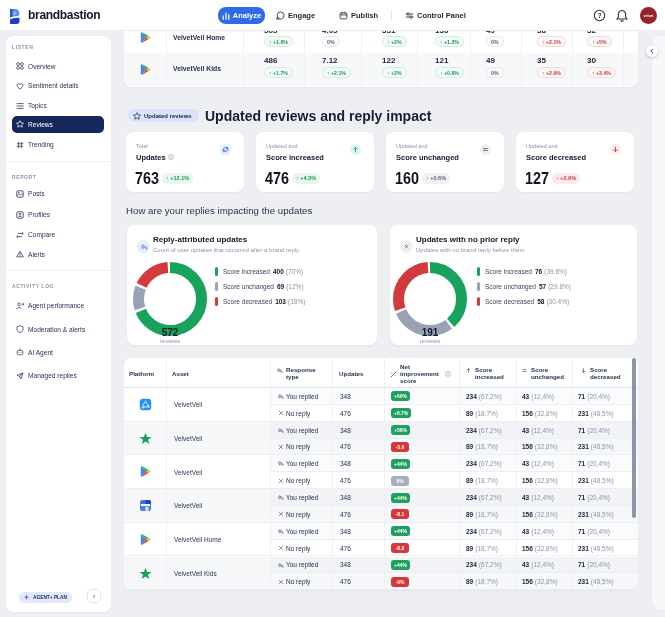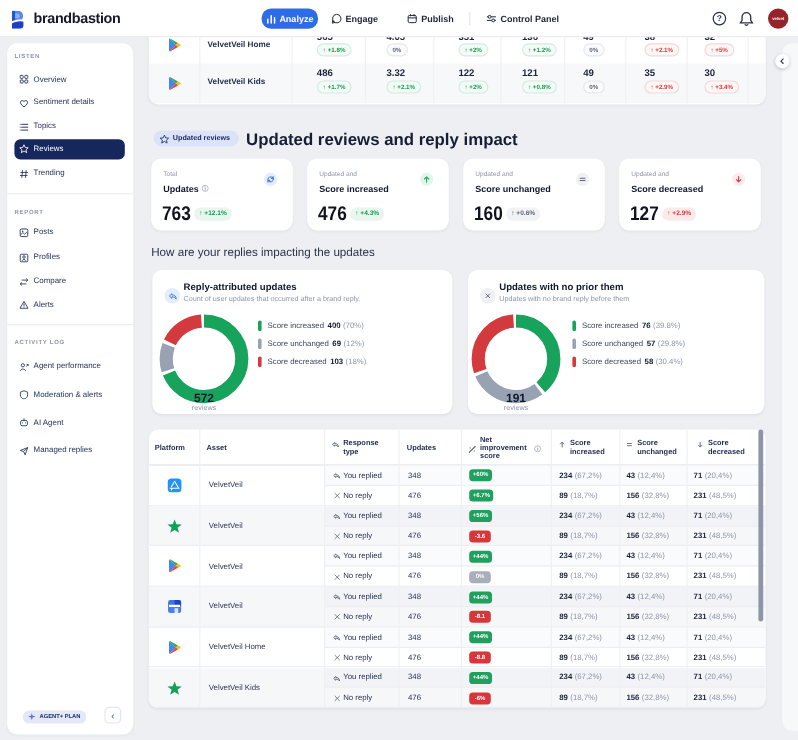--- a/index.html
+++ b/index.html
@@ -170,21 +170,21 @@
     </div>
     <div class="trow" style="top:41px;background:#f7f8fa;">
       <svg width="13" height="13" viewBox="0 0 24 24" style="position:absolute;left:15px;top:9.5px;">
           <use href="#i-gp"></use>
         </svg>
       <div style="position:absolute;left:49px;top:11.5px;font-size:6.8px;color:#25304e;font-weight:bold;">VelvetVeil Kids</div>
       <div style="position:absolute;left:140px;top:3px;font-size:8px;font-weight:bold;color:#1a2338;">486</div>
       <div style="position:absolute;left:140px;top:14px;">
           <span class="pbadge pb-g">↑ +1.7%</span>
         </div>
-      <div style="position:absolute;left:198px;top:3px;font-size:8px;font-weight:bold;color:#1a2338;">3.32</div>
+      <div style="position:absolute;left:198px;top:3px;font-size:8px;font-weight:bold;color:#1a2338;">7.12</div>
       <div style="position:absolute;left:198px;top:14px;">
           <span class="pbadge pb-g">↑ +2.1%</span>
         </div>
       <div style="position:absolute;left:258px;top:3px;font-size:8px;font-weight:bold;color:#1a2338;">122</div>
       <div style="position:absolute;left:258px;top:14px;">
           <span class="pbadge pb-g">↑ +2%</span>
         </div>
       <div style="position:absolute;left:311px;top:3px;font-size:8px;font-weight:bold;color:#1a2338;">121</div>
       <div style="position:absolute;left:311px;top:14px;">
           <span class="pbadge pb-g">↑ +0.8%</span>
@@ -291,21 +291,21 @@
     <div class="lrow" style="left:88px;top:41px;"><div class="lbar" style="background:#17a35b;"></div>Score increased<span class="lnum">400</span><span class="lpct">(70%)</span></div>
     <div class="lrow" style="left:88px;top:56px;"><div class="lbar" style="background:#99a2b2;"></div>Score unchanged<span class="lnum">69</span><span class="lpct">(12%)</span></div>
     <div class="lrow" style="left:88px;top:71.5px;"><div class="lbar" style="background:#d33a3d;"></div>Score decreased<span class="lnum">103</span><span class="lpct">(18%)</span></div>
   </div>
   <div class="card" id="dcard2" style="left:266px;top:225px;width:247px;height:120px;">
     <div class="dico" style="background:#eef0f3;left:10px;top:15px;width:13px;height:13px;">
         <svg width="7" height="7" viewBox="0 0 10 10">
           <path d="M2.5 2.5 L7.5 7.5 M7.5 2.5 L2.5 7.5" stroke="#4a5468" stroke-width="1"></path>
         </svg>
       </div>
-    <div class="dtitle" style="left:26px;top:10px;">Updates with no prior them</div>
+    <div class="dtitle" style="left:26px;top:10px;">Updates with no prior reply</div>
     <div class="dsub" style="left:26px;top:22px;">Updates with no brand reply before them</div>
     <svg style="position:absolute;left:2px;top:35.5px;" width="76" height="76" viewBox="0 0 76 76">
       <g transform="rotate(-90 38 38)">
         <circle cx="38" cy="38" r="31.5" fill="none" stroke="#17a35b" stroke-width="11" stroke-dasharray="76.3 197.9" stroke-dashoffset="0"></circle>
         <circle cx="38" cy="38" r="31.5" fill="none" stroke="#99a2b2" stroke-width="11" stroke-dasharray="56.5 197.9" stroke-dashoffset="-78.8"></circle>
         <circle cx="38" cy="38" r="31.5" fill="none" stroke="#d33a3d" stroke-width="11" stroke-dasharray="57.7 197.9" stroke-dashoffset="-137.8"></circle>
       </g>
     </svg>
     <div class="dcenter" style="left:16px;top:67px;width:48px;">
         <div class="n">191</div>

